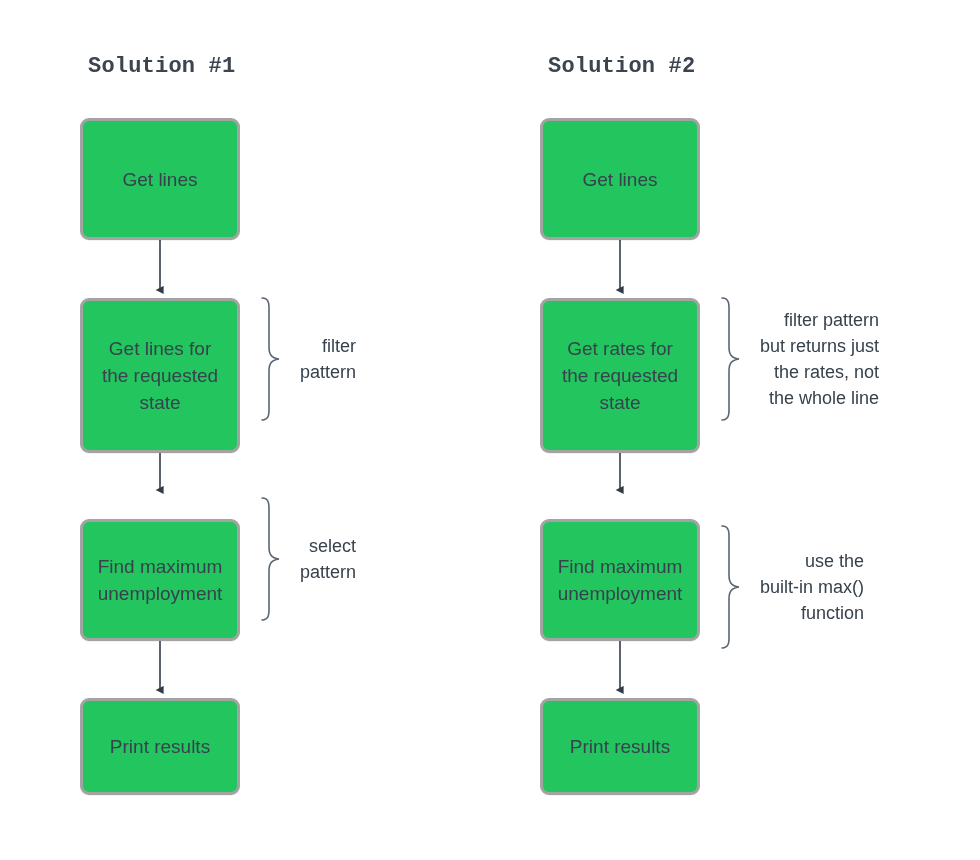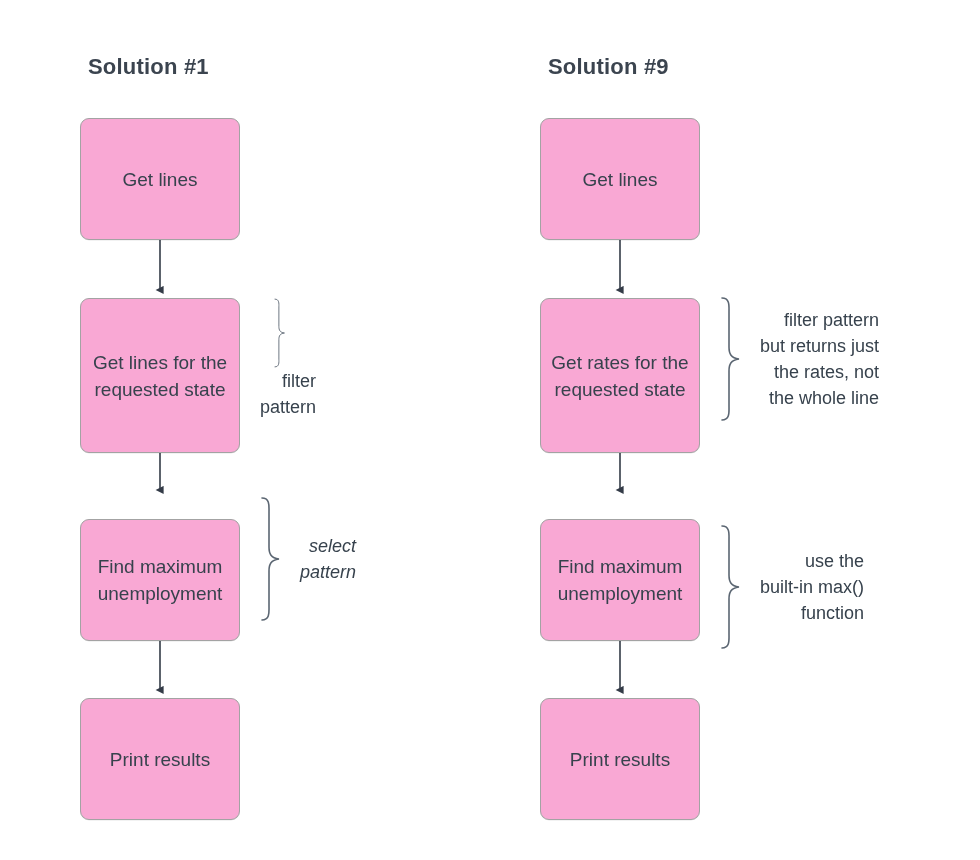--- a/index.html
+++ b/index.html
@@ -22,52 +22,53 @@
   }
 
   
   .column-title {
     position: absolute;
     font-size: 22px;
     font-weight: bold;
     color: #3b444f;
     letter-spacing: 0.2px;
     white-space: nowrap;
+    font-family: Liberation Mono, monospace;
   }
   #title-solution-1 { left: 88px;  top: 54px; }
   #title-solution-2 { left: 548px; top: 54px; }
 
   
   .node-box {
     position: absolute;
     width: 160px;
     box-sizing: border-box;
-    background: #f9a8d4;
-    border: 1px solid #a3a3a3;
+    background: #22c55e;
+    border: 3px solid #a3a3a3;
     border-radius: 9px;
     display: flex;
     align-items: center;
     justify-content: center;
     text-align: center;
     color: #37424d;
     font-size: 19px;
     line-height: 27px;
     padding: 4px 10px;
     box-shadow: 0 0.5px 0 rgba(0,0,0,0.10);
   }
 
   
   .col-1 { left: 80px; }
   .col-2 { left: 540px; }
 
   
   .row-1 { top: 118px; height: 122px; }
   .row-2 { top: 298px; height: 155px; }
   .row-3 { top: 488px; height: 122px; margin-top: 31px; }
-  .row-4 { top: 698px; height: 122px; }
+  .row-4 { top: 698px; height: 97px; }
 
   
   #connectors {
     position: absolute;
     left: 0;
     top: 0;
     width: 980px;
     height: 860px;
     pointer-events: none;
   }
@@ -83,33 +84,33 @@
   }
   .annotation-text {
     font-size: 18px;
     line-height: 26px;
     color: #37424d;
     white-space: pre-line;
     margin-left: 16px;
     text-align: right;
   }
 
-  #annotation-1-filter   { left: 244px; top: 298px; height: 122px; flex-direction: column; }
-  #annotation-1-select   { left: 258px; top: 498px; height: 122px; font-style: italic; }
+  #annotation-1-filter   { left: 258px; top: 298px; height: 122px; }
+  #annotation-1-select   { left: 258px; top: 498px; height: 122px; }
   #annotation-2-filter   { left: 718px; top: 298px; height: 122px; }
   #annotation-2-max      { left: 718px; top: 526px; height: 122px; }
 </style>
 </head>
 <body>
 
 <div id="diagram-root">
 
   <div class="column-title" id="title-solution-1">Solution #1</div>
 
-  <div class="column-title" id="title-solution-2">Solution #9</div>
+  <div class="column-title" id="title-solution-2">Solution #2</div>
 
   <svg id="connectors" viewBox="0 0 980 860" xmlns="http://www.w3.org/2000/svg">
     <defs>
       <marker id="arrowhead" markerWidth="9" markerHeight="9" refX="4.5" refY="4.2" orient="auto" markerUnits="userSpaceOnUse">
         <path d="M0.4,0.6 L8.6,0.6 L4.5,8.6 Z" fill="#333b47"></path>
       </marker>
     </defs>
 
     <line x1="160" y1="240" x2="160" y2="290" stroke="#333b47" stroke-width="1.6" marker-end="url(#arrowhead)"></line>
     <line x1="160" y1="420" x2="160" y2="490" stroke="#333b47" stroke-width="1.6" marker-end="url(#arrowhead)"></line>

